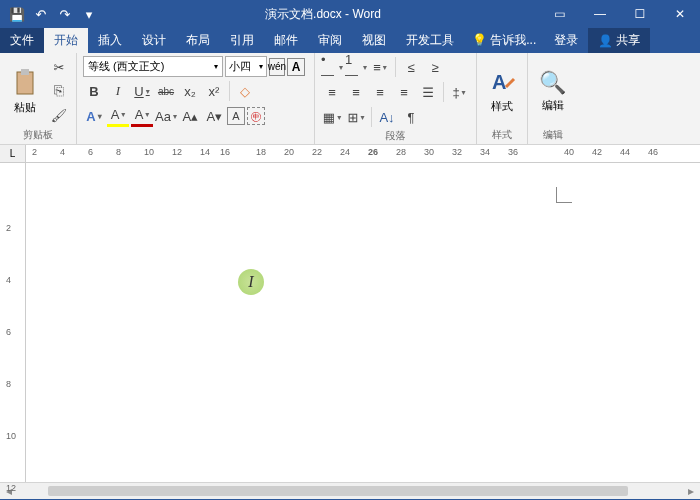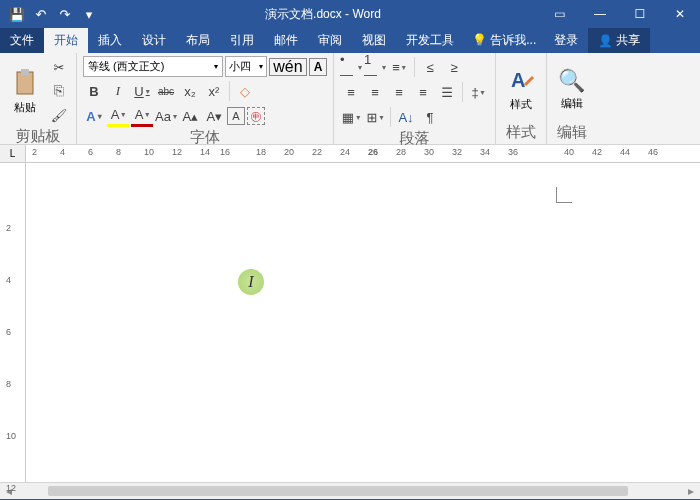--- a/index.html
+++ b/index.html
@@ -12,28 +12,28 @@
 .winbtn { width: 40px; height: 28px; display: flex; align-items: center; justify-content: center; color: #fff; }
 .tabs { height: 25px; background: #2b579a; display: flex; align-items: flex-end; color: #fff; font-size: 12px; }
 .tab { padding: 4px 10px; cursor: pointer; }
 .tab.active { background: #f3f3f3; color: #2b579a; }
 .tell-me { padding: 4px 8px; }
 .signin { padding: 4px 10px; }
 .share-btn { background: #1e3f73; padding: 4px 10px; display: flex; align-items: center; gap: 3px; }
 .ribbon { height: 92px; background: #f3f3f3; border-bottom: 1px solid #d4d4d4; display: flex; }
 .group { border-right: 1px solid #d4d4d4; padding: 3px 6px 2px; display: flex; flex-direction: column; }
 .group-body { flex: 1; display: flex; gap: 4px; }
-.group-label { text-align: center; font-size: 15px; color: #666; padding-top: 1px; }
+.group-label { text-align: center; font-size: 10px; color: #666; padding-top: 1px; }
 .big-btn { width: 38px; display: flex; flex-direction: column; align-items: center; justify-content: center; gap: 2px; }
 .big-btn svg, .big-btn .ico { display: block; }
 .sm-btn { width: 22px; height: 22px; display: flex; align-items: center; justify-content: center; color: #444; font-size: 13px; }
 .row { display: flex; align-items: center; gap: 2px; }
 .font-combo { width: 140px; height: 21px; border: 1px solid #ababab; background: #fff; font-size: 11px; padding: 0 4px; display: flex; align-items: center; justify-content: space-between; }
 .size-combo { width: 42px; height: 21px; border: 1px solid #ababab; background: #fff; font-size: 11px; padding: 0 3px; display: flex; align-items: center; justify-content: space-between; }
-.wen-box { width: 38px; height: 18px; border: 1px solid #888; display: flex; align-items: center; justify-content: center; font-size: 16px; }
+.wen-box { width: 16px; height: 18px; border: 1px solid #888; display: flex; align-items: center; justify-content: center; font-size: 10px; }
 .a-box { width: 18px; height: 18px; border: 1px solid #888; display: flex; align-items: center; justify-content: center; font-size: 12px; font-weight: bold; }
 .ruler-h { height: 18px; background: #fff; border-bottom: 1px solid #ccc; position: relative; display: flex; }
 .ruler-corner { width: 26px; background: #f0f0f0; border-right: 1px solid #ccc; display: flex; align-items: center; justify-content: center; font-size: 10px; }
 .ruler-track { flex: 1; position: relative; background: #fff; font-size: 9px; color: #666; }
 .ruler-track .tick { position: absolute; top: 2px; }
 .workarea { display: flex; height: 319px; }
 .ruler-v { width: 26px; background: #fff; border-right: 1px solid #ccc; position: relative; font-size: 9px; color: #666; }
 .ruler-v .tick { position: absolute; left: 6px; }
 .doc-scroll { flex: 1; background: #fff; position: relative; }
 .doc-page { position: absolute; left: 20px; top: 0; right: 20px; bottom: 0; background: #fff; }
@@ -132,21 +132,20 @@
         <div class="sm-btn dd" style="color:#4472c4;font-weight:bold">A</div>
         <div class="sm-btn dd" style="border-bottom:3px solid #ffff00">A</div>
         <div class="sm-btn dd" style="border-bottom:3px solid #c00000">A</div>
         <div class="sm-btn dd">Aa</div>
         <div class="sm-btn">A▴</div>
         <div class="sm-btn">A▾</div>
         <div class="sm-btn" style="border:1px solid #888;width:18px;height:18px;font-size:11px">A</div>
         <div class="sm-btn" style="border:1px dashed #888;width:18px;height:18px;font-size:11px;color:#c00">㊥</div>
       </div>
     </div>
-    <div class="group-label">字体</div>
   </div>
 
   <div class="group" style="min-width:140px">
     <div class="group-body" style="flex-direction:column;gap:3px">
       <div class="row">
         <div class="sm-btn dd">•—</div>
         <div class="sm-btn dd">1—</div>
         <div class="sm-btn dd">≡</div>
         <div class="sep"></div>
         <div class="sm-btn">≤</div>

